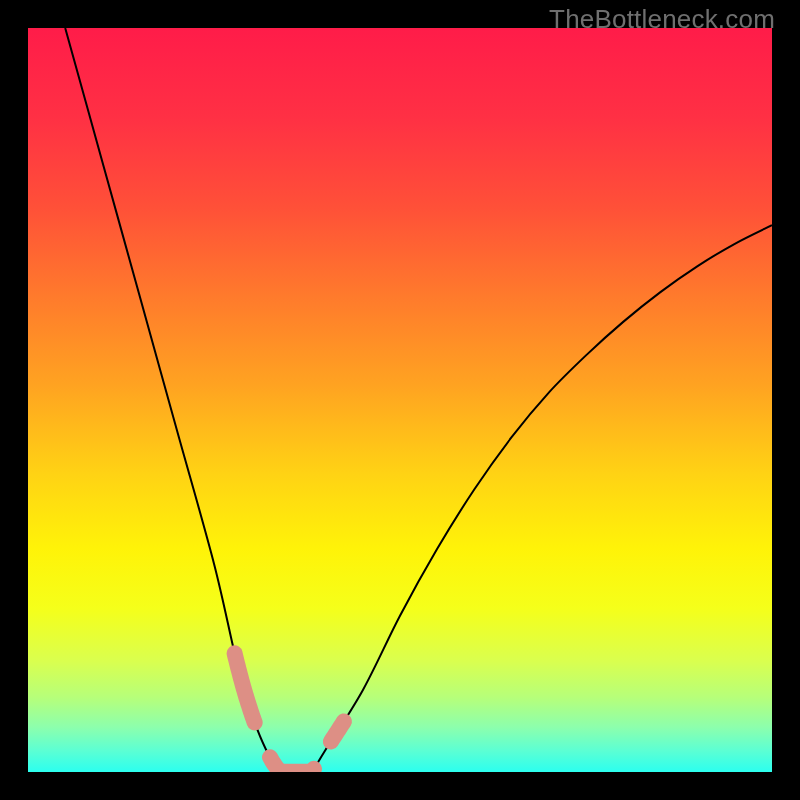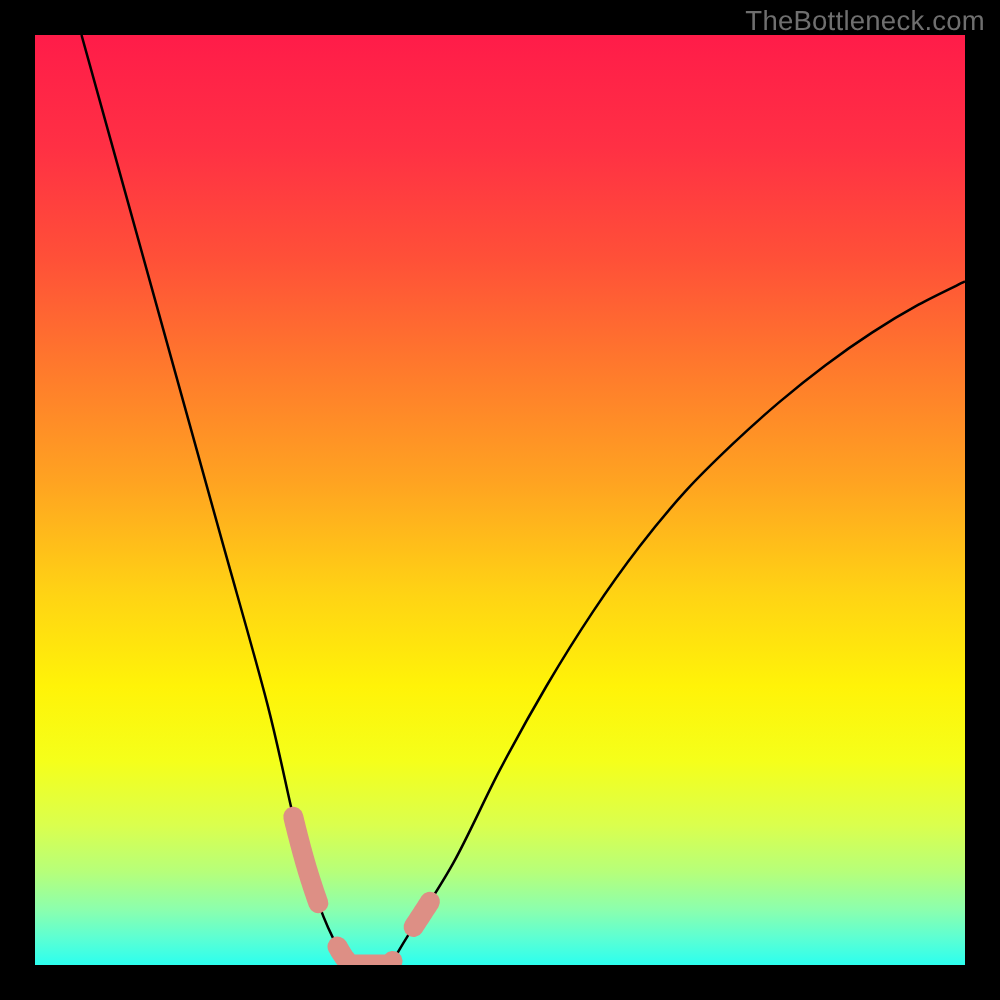--- a/index.html
+++ b/index.html
@@ -22,23 +22,23 @@
     position: absolute;
     inset: 0;
   }
   .curve-svg {
     position: absolute;
     inset: 0;
   }
   .watermark {
     position: absolute;
     top: 4px;
-    right: 12px;
+    right: 25px;
     font-family: Arial, Helvetica, sans-serif;
-    font-size: 22px;
+    font-size: 26px;
     color: #6f6f6f;
     letter-spacing: 0.2px;
     font-weight: 500;
   }
 </style>
 </head>
 <body>
 
 <div class="watermark">TheBottleneck.com</div>
 

